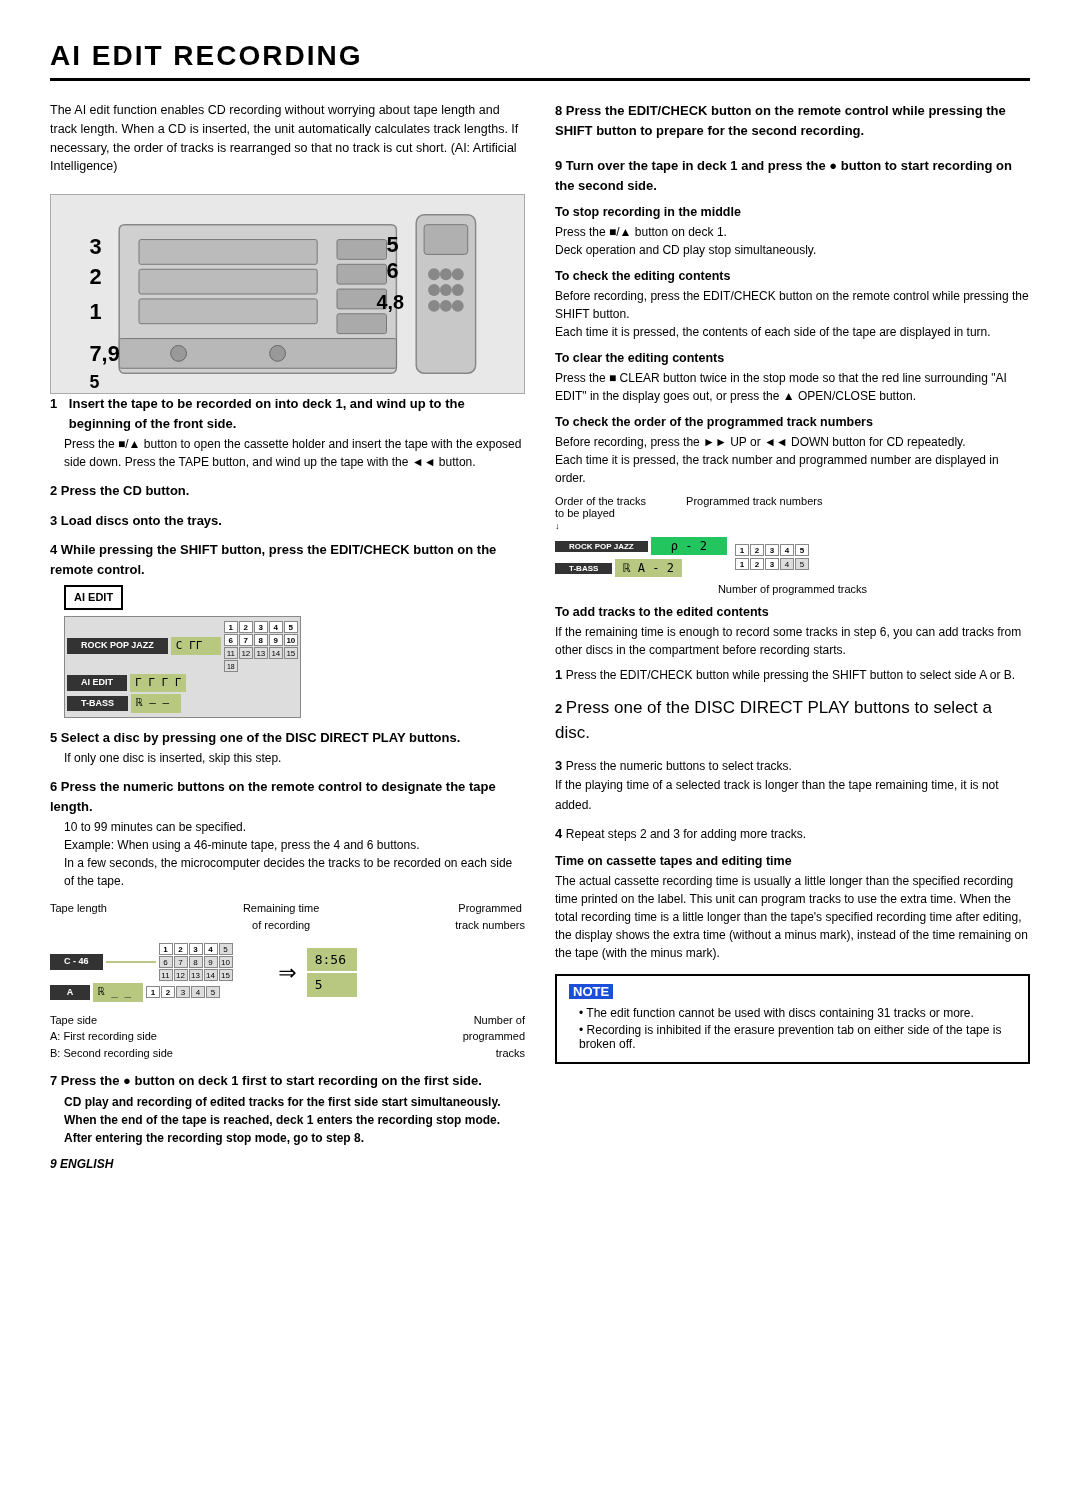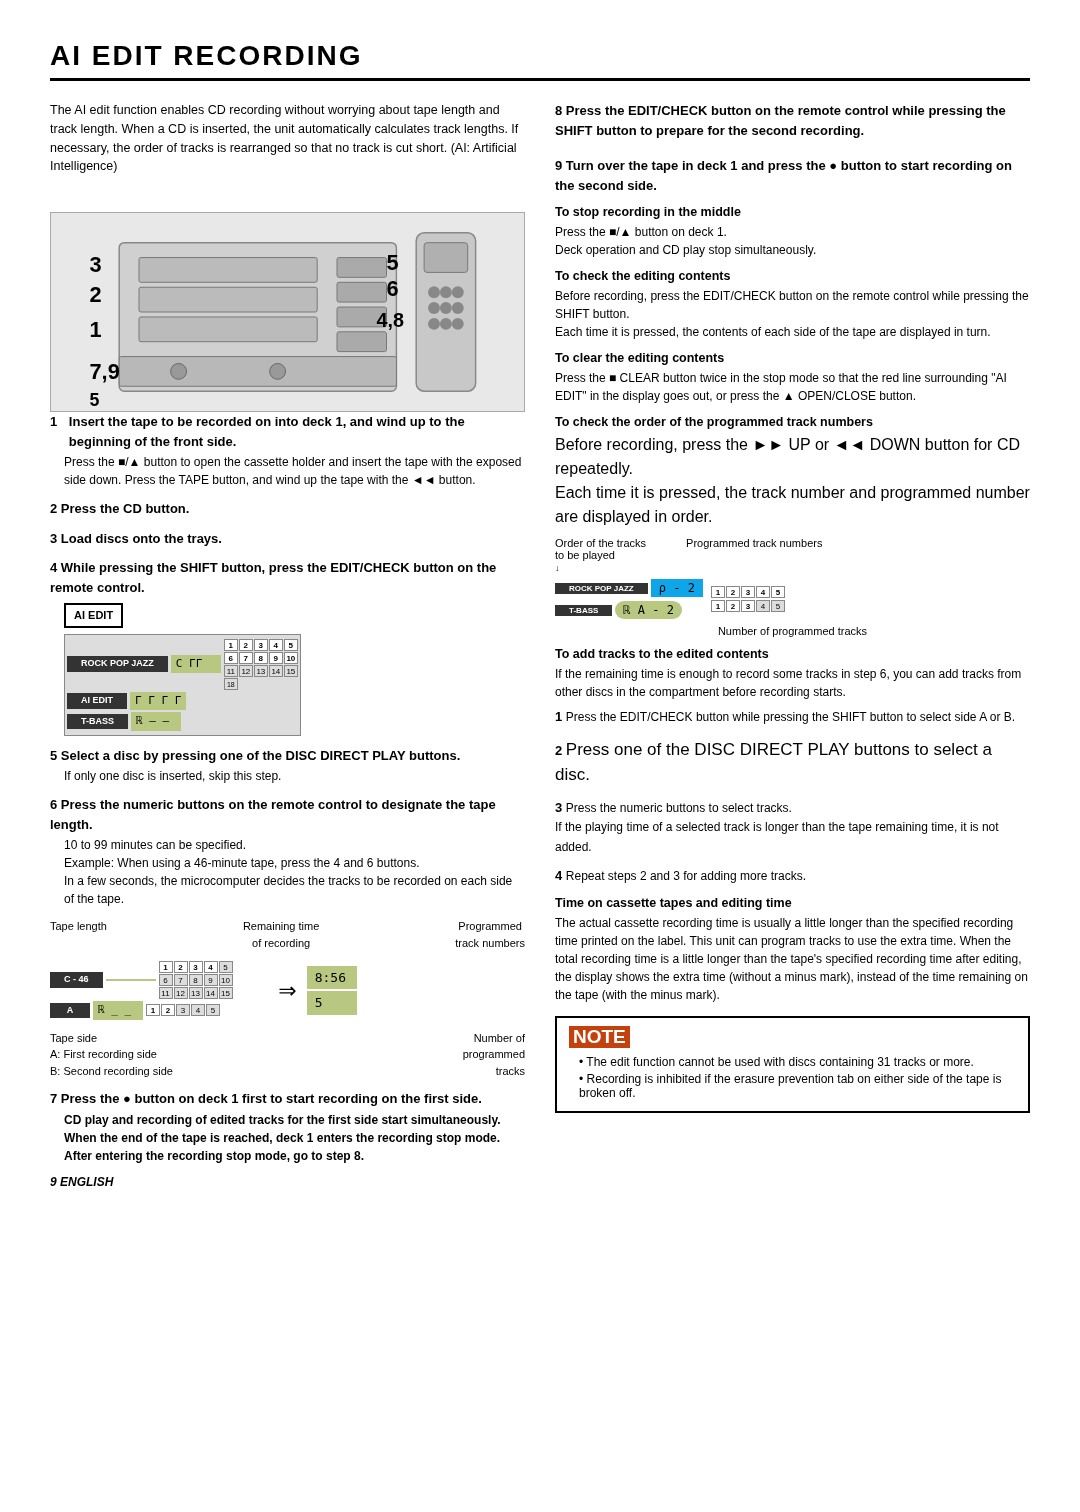--- a/index.html
+++ b/index.html
@@ -22,21 +22,21 @@
     }
     .two-col {
       display: grid;
       grid-template-columns: 1fr 1fr;
       gap: 30px;
     }
     .left-col, .right-col { }
     .intro-text {
       font-size: 12.5px;
       line-height: 1.5;
-      margin-bottom: 36px;
+      margin-bottom: 18px;
     }
     .steps-section {}
     .step {
       margin-bottom: 10px;
       line-height: 1.5;
     }
     .step-num {
       font-weight: bold;
     }
     .step-title {
@@ -71,23 +71,23 @@
       margin-top: 2px;
     }
     .note-box {
       border: 2px solid #000;
       padding: 8px 12px;
       margin-top: 12px;
       font-size: 12px;
     }
     .note-title {
       font-weight: bold;
-      font-size: 19px;
+      font-size: 13px;
       margin-bottom: 4px;
-      background: #c2410c;
+      background: #1d4ed8;
       color: #fff;
       display: inline-block;
       padding: 0 4px;
     }
     .note-item {
       margin: 3px 0;
       padding-left: 10px;
     }
     .note-item::before {
       content: "•  ";
@@ -400,44 +400,44 @@
 Each time it is pressed, the contents of each side of the tape are displayed in turn.</div>
       </div>
 
       <div>
         <div class="sub-heading">To clear the editing contents</div>
         <div style="font-size:12px; line-height:1.5; white-space:pre-line;">Press the ■ CLEAR button twice in the stop mode so that the red line surrounding "AI EDIT" in the display goes out, or press the ▲ OPEN/CLOSE button.</div>
       </div>
 
       <div>
         <div class="sub-heading">To check the order of the programmed track numbers</div>
-        <div style="font-size:16px; line-height:1.5; white-space:pre-line;">Before recording, press the ►► UP or ◄◄ DOWN button for CD repeatedly.
+        <div style="font-size:12px; line-height:1.5; white-space:pre-line;">Before recording, press the ►► UP or ◄◄ DOWN button for CD repeatedly.
 Each time it is pressed, the track number and programmed number are displayed in order.</div>
 
         <div class="track-diagram">
           <div class="track-display-block">
             <div style="display:flex; gap:40px;">
               <div>
                 <div style="font-size:11px;">Order of  the tracks<br>to be played</div>
                 <div style="font-size:9px; margin-top:2px;">↓</div>
               </div>
               <div>
                 <div style="font-size:11px;">Programmed track
 numbers</div>
               </div>
             </div>
             <div style="display:flex; gap:8px; margin-top:4px; align-items:center;">
               <div>
                 <div class="lcd-row">
                   <span class="lcd-tag" style="font-size:8px; min-width:55px;">ROCK POP JAZZ</span>
-                  <span style="background:#0ea5e9; font-family:monospace; font-size:12px; padding:2px 8px;">ρ - 2</span>
+                  <span style="background:#22c55e; font-family:monospace; font-size:12px; padding:2px 20px;">ρ - 2</span>
                 </div>
                 <div class="lcd-row" style="margin-top:4px;">
                   <span class="lcd-tag" style="font-size:8px; min-width:55px;">T-BASS</span>
-                  <span style="background:#b8c880; font-family:monospace; font-size:12px; padding:2px 8px;border-radius:9px;">ℝ A - 2</span>
+                  <span style="background:#b8c880; font-family:monospace; font-size:12px; padding:2px 8px;">ℝ A - 2</span>
                 </div>
               </div>
               <div>
                 <div class="num-grid" style="margin-bottom:2px;">
                   <div class="num-cell lit">1</div>
                     <div class="num-cell lit">2</div>
                     <div class="num-cell lit">3</div>
                     <div class="num-cell lit">4</div>
                     <div class="num-cell lit">5</div>
                 </div>

